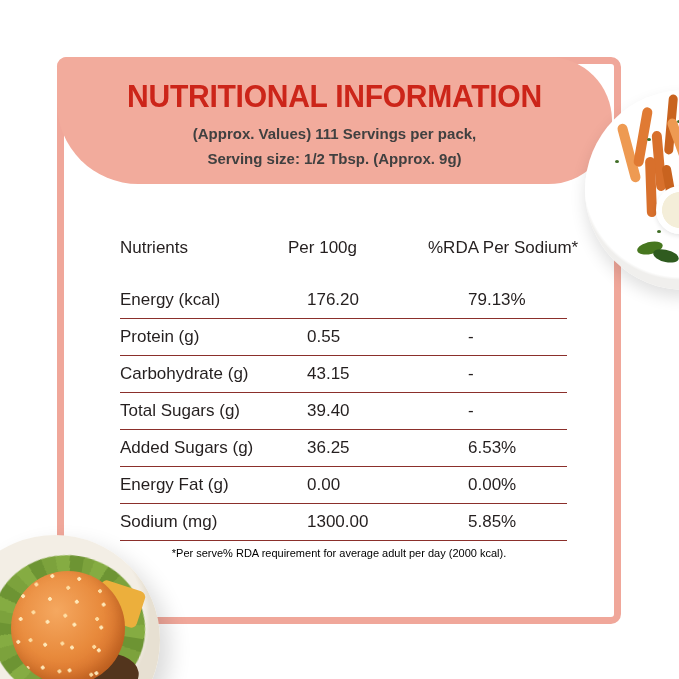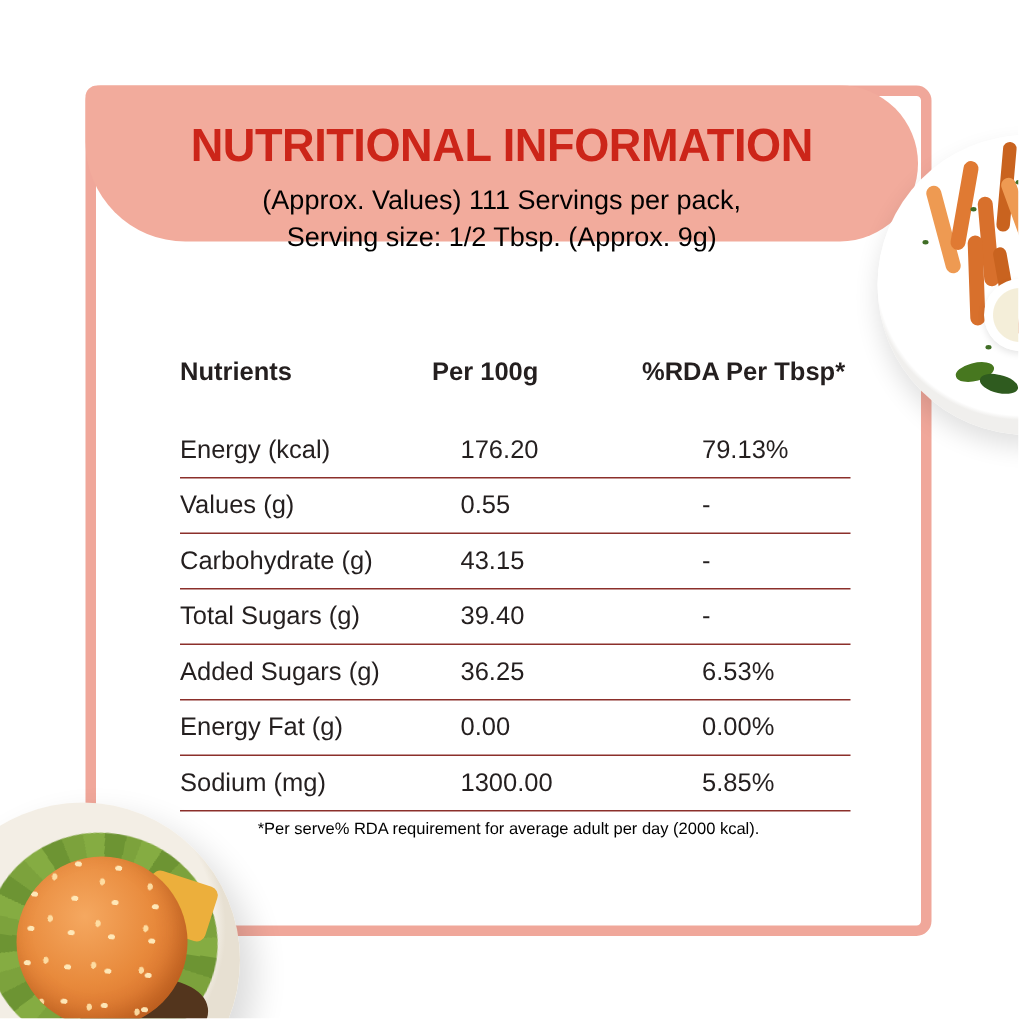--- a/index.html
+++ b/index.html
@@ -7,37 +7,37 @@
     position:relative;width:679px;height:679px;overflow:hidden;
     background:#ffffff;font-family:"Liberation Sans","DejaVu Sans",sans-serif;
   }
   
   .card{
     position:absolute;left:57px;top:57px;width:550px;height:553px;
     border:7px solid #F0A79A;border-radius:10px;background:#ffffff;z-index:1;
   }
   
   .banner{
-    position:absolute;left:57px;top:57px;width:555px;height:104px;
+    position:absolute;left:57px;top:57px;width:555px;height:127px;
     background:#F2AB9C;border-radius:12px 82px 82px 105px;z-index:2;
     text-align:center;
   }
   .banner-title{
     margin:0;padding-top:22px;font-size:31px;font-weight:800;letter-spacing:-.3px;
     color:#CC2519;transform:scaleX(.97);
   }
   .banner-sub{
-    margin:0;font-size:18px;line-height:25px;color:#000000;font-weight:400;
+    margin:0;font-size:15px;line-height:25px;color:#404040;font-weight:700;
   }
   .banner-sub.first{margin-top:6px;}
   
   .ntable{position:absolute;left:120px;top:230px;width:447px;z-index:2;color:#241F1F;}
   .trow{position:relative;height:36px;}
   .trow .cell{position:absolute;top:50%;transform:translateY(-50%);white-space:nowrap;font-size:17px;}
-  .thead .cell{font-weight:700;font-size:17px;}
+  .thead .cell{font-weight:400;font-size:17px;}
   .c1{left:0;}
   .c2{left:187px;}
   .c3{left:348px;}
   .h2{left:168px;}
   .h3{left:308px;}
   .spacer{height:16px;}
   .drow{border-bottom:1.6px solid #8B2F2B;}
   .footnote{
     position:absolute;left:64px;top:547px;width:550px;text-align:center;
     font-size:11px;color:#000000;z-index:2;
@@ -105,31 +105,31 @@
   <div class="banner">
     <h1 class="banner-title">NUTRITIONAL INFORMATION</h1>
     <p class="banner-sub first">(Approx. Values) 111 Servings per pack,</p>
     <p class="banner-sub">Serving size: 1/2 Tbsp. (Approx. 9g)</p>
   </div>
 
   <div class="ntable">
     <div class="trow thead">
       <span class="cell c1">Nutrients</span>
       <span class="cell h2">Per 100g</span>
-      <span class="cell h3">%RDA Per Tbsp*</span>
+      <span class="cell h3">%RDA Per Sodium*</span>
     </div>
     <div class="spacer"></div>
 
     <div class="trow drow">
       <span class="cell c1">Energy (kcal)</span>
       <span class="cell c2">176.20</span>
       <span class="cell c3">79.13%</span>
     </div>
     <div class="trow drow">
-      <span class="cell c1">Values (g)</span>
+      <span class="cell c1">Protein (g)</span>
       <span class="cell c2">0.55</span>
       <span class="cell c3">-</span>
     </div>
     <div class="trow drow">
       <span class="cell c1">Carbohydrate (g)</span>
       <span class="cell c2">43.15</span>
       <span class="cell c3">-</span>
     </div>
     <div class="trow drow">
       <span class="cell c1">Total Sugars (g)</span>

